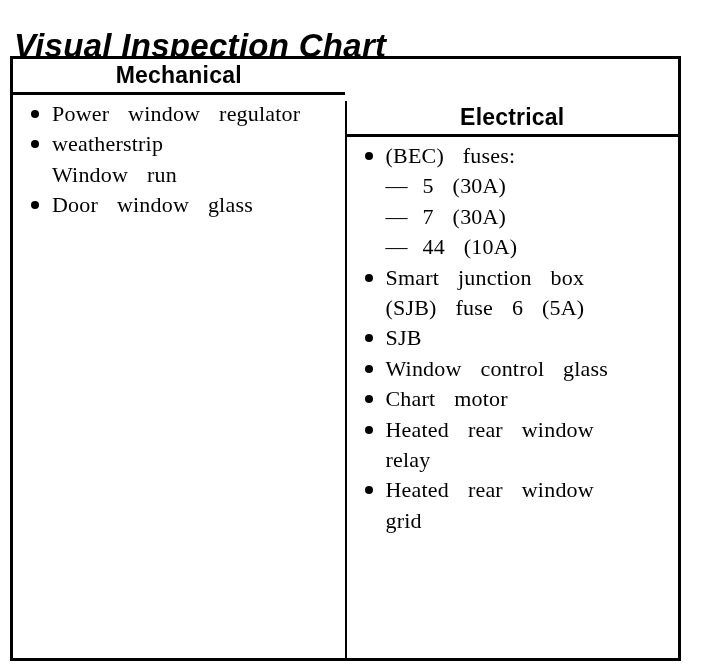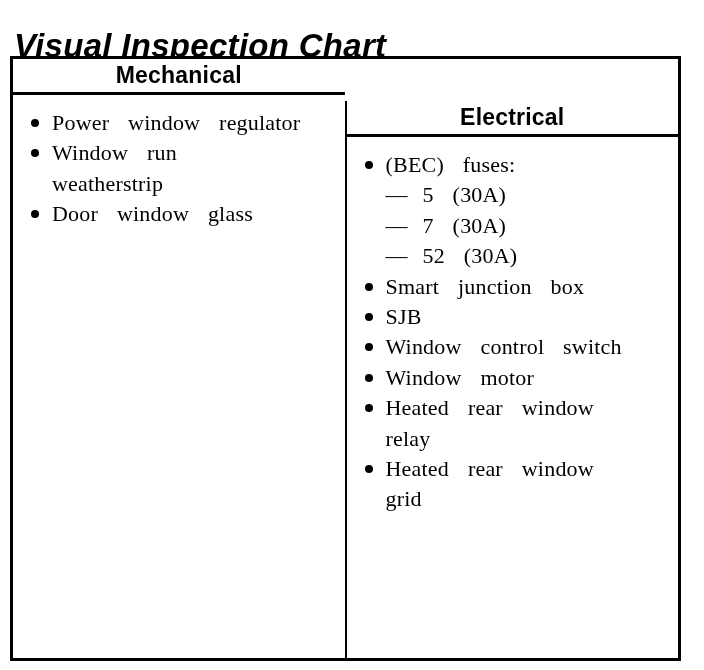--- a/index.html
+++ b/index.html
@@ -54,21 +54,21 @@
     border-bottom: 3px solid #000;
     text-align: center;
     font-family: "Liberation Sans", sans-serif;
     font-weight: bold;
     font-size: 23px;
     letter-spacing: 0.2px;
   }
   ul.cell-body {
     list-style: none;
     margin: 0;
-    padding: 13px 6px 0 16px;
+    padding: 4px 6px 0 16px;
     flex: 1 1 auto;
     overflow: hidden;
     font-family: "Liberation Serif", serif;
     font-size: 22px;
     line-height: 30.4px;
     word-spacing: 0.6em;
     letter-spacing: 0.2px;
   }
   li.item {
     position: relative;
@@ -101,22 +101,22 @@
 <div class="vi-table">
   <div class="vi-col">
     <div class="cell-header">Mechanical</div>
     <ul class="cell-body">
         <li class="item bullet">
           <span class="bullet"></span>
           <div class="line">Power window regulator</div>
         </li>
         <li class="item bullet">
           <span class="bullet"></span>
+          <div class="line">weatherstrip</div>
           <div class="line">Window run</div>
-          <div class="line">weatherstrip</div>
         </li>
         <li class="item bullet">
           <span class="bullet"></span>
           <div class="line">Door window glass</div>
         </li>
       </ul>
   </div>
   <div class="vi-col">
     <div class="cell-header">Electrical</div>
     <ul class="cell-body">
@@ -124,37 +124,38 @@
           <span class="bullet"></span>
           <div class="line">(BEC) fuses:</div>
         </li>
         <li class="item dash">
           <div class="line"><span class="dash">—</span>5 (30A)</div>
         </li>
         <li class="item dash">
           <div class="line"><span class="dash">—</span>7 (30A)</div>
         </li>
         <li class="item dash">
-          <div class="line"><span class="dash">—</span>52 (30A)</div>
+          <div class="line"><span class="dash">—</span>44 (10A)</div>
         </li>
         <li class="item bullet">
           <span class="bullet"></span>
           <div class="line">Smart junction box</div>
+          <div class="line">(SJB) fuse 6 (5A)</div>
         </li>
         <li class="item bullet">
           <span class="bullet"></span>
           <div class="line">SJB</div>
         </li>
         <li class="item bullet">
           <span class="bullet"></span>
-          <div class="line">Window control switch</div>
+          <div class="line">Window control glass</div>
         </li>
         <li class="item bullet">
           <span class="bullet"></span>
-          <div class="line">Window motor</div>
+          <div class="line">Chart motor</div>
         </li>
         <li class="item bullet">
           <span class="bullet"></span>
           <div class="line">Heated rear window</div>
           <div class="line">relay</div>
         </li>
         <li class="item bullet">
           <span class="bullet"></span>
           <div class="line">Heated rear window</div>
           <div class="line">grid</div>

